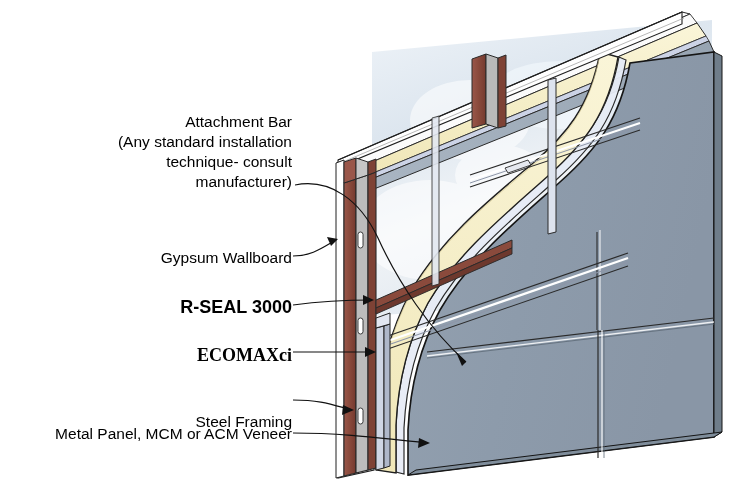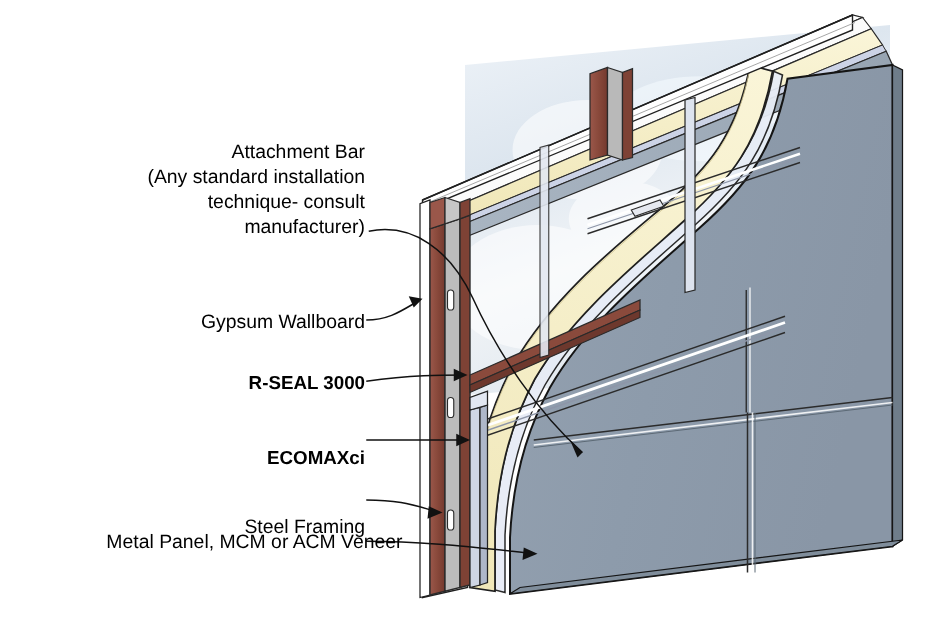--- a/index.html
+++ b/index.html
@@ -15,21 +15,21 @@
   svg#diagram{position:absolute;left:0;top:0;width:750px;height:498px;display:block;}
   .lbl{
     position:absolute;
     text-align:right;
     color:#000000;
     font-size:15.5px;
     line-height:20px;
     white-space:pre;
     letter-spacing:0px;
   }
-  .lbl.bold{font-weight:bold;font-size:15px;}
+  .lbl.bold{font-weight:bold;font-size:18px;}
 </style>
 </head>
 <body>
 
 <div id="stage">
 
   <svg id="diagram" viewBox="0 0 750 498">
     <defs>
       <linearGradient id="gSheath" x1="0" y1="0" x2="0.4" y2="1">
         <stop offset="0%" stop-color="#eef3f8"></stop>
@@ -248,19 +248,19 @@
 
   <div class="lbl" style="left:6px;top:112px;width:286px;">Attachment Bar
 (Any standard installation
 technique- consult
 manufacturer)</div>
 
   <div class="lbl" style="left:6px;top:248px;width:286px;">Gypsum Wallboard</div>
 
   <div class="lbl bold" style="left:6px;top:297px;width:286px;">R-SEAL 3000</div>
 
-  <div class="lbl bold" style="left:6px;top:357px;width:286px;">ECOMAXci</div>
+  <div class="lbl bold" style="left:6px;top:345px;width:286px;font-family:Liberation Serif, serif;">ECOMAXci</div>
 
   <div class="lbl" style="left:6px;top:392px;width:286px;margin-top:20px;">Steel Framing</div>
 
-  <div class="lbl" style="left:0px;top:424px;width:292px;padding-left:30px;">Metal Panel, MCM or ACM Veneer</div>
+  <div class="lbl" style="left:0px;top:424px;width:292px;">Metal Panel, MCM or ACM Veneer</div>
 
 </div>
 
 </body></html>

